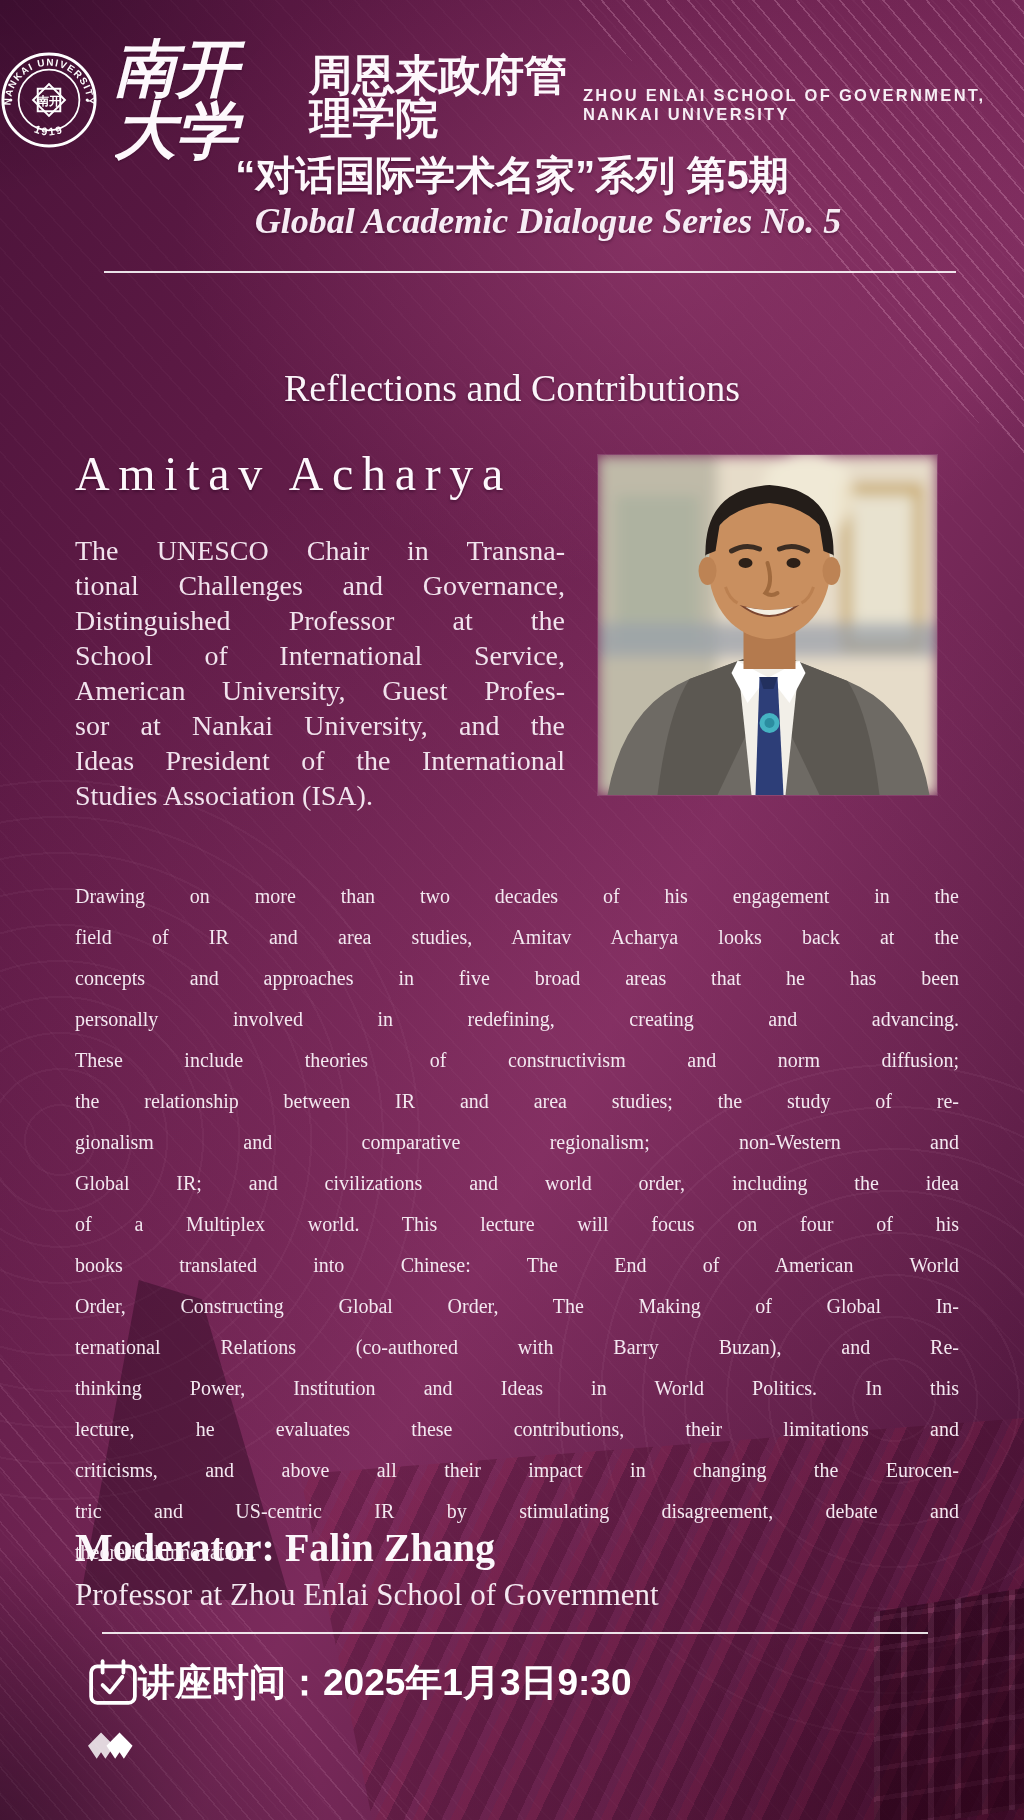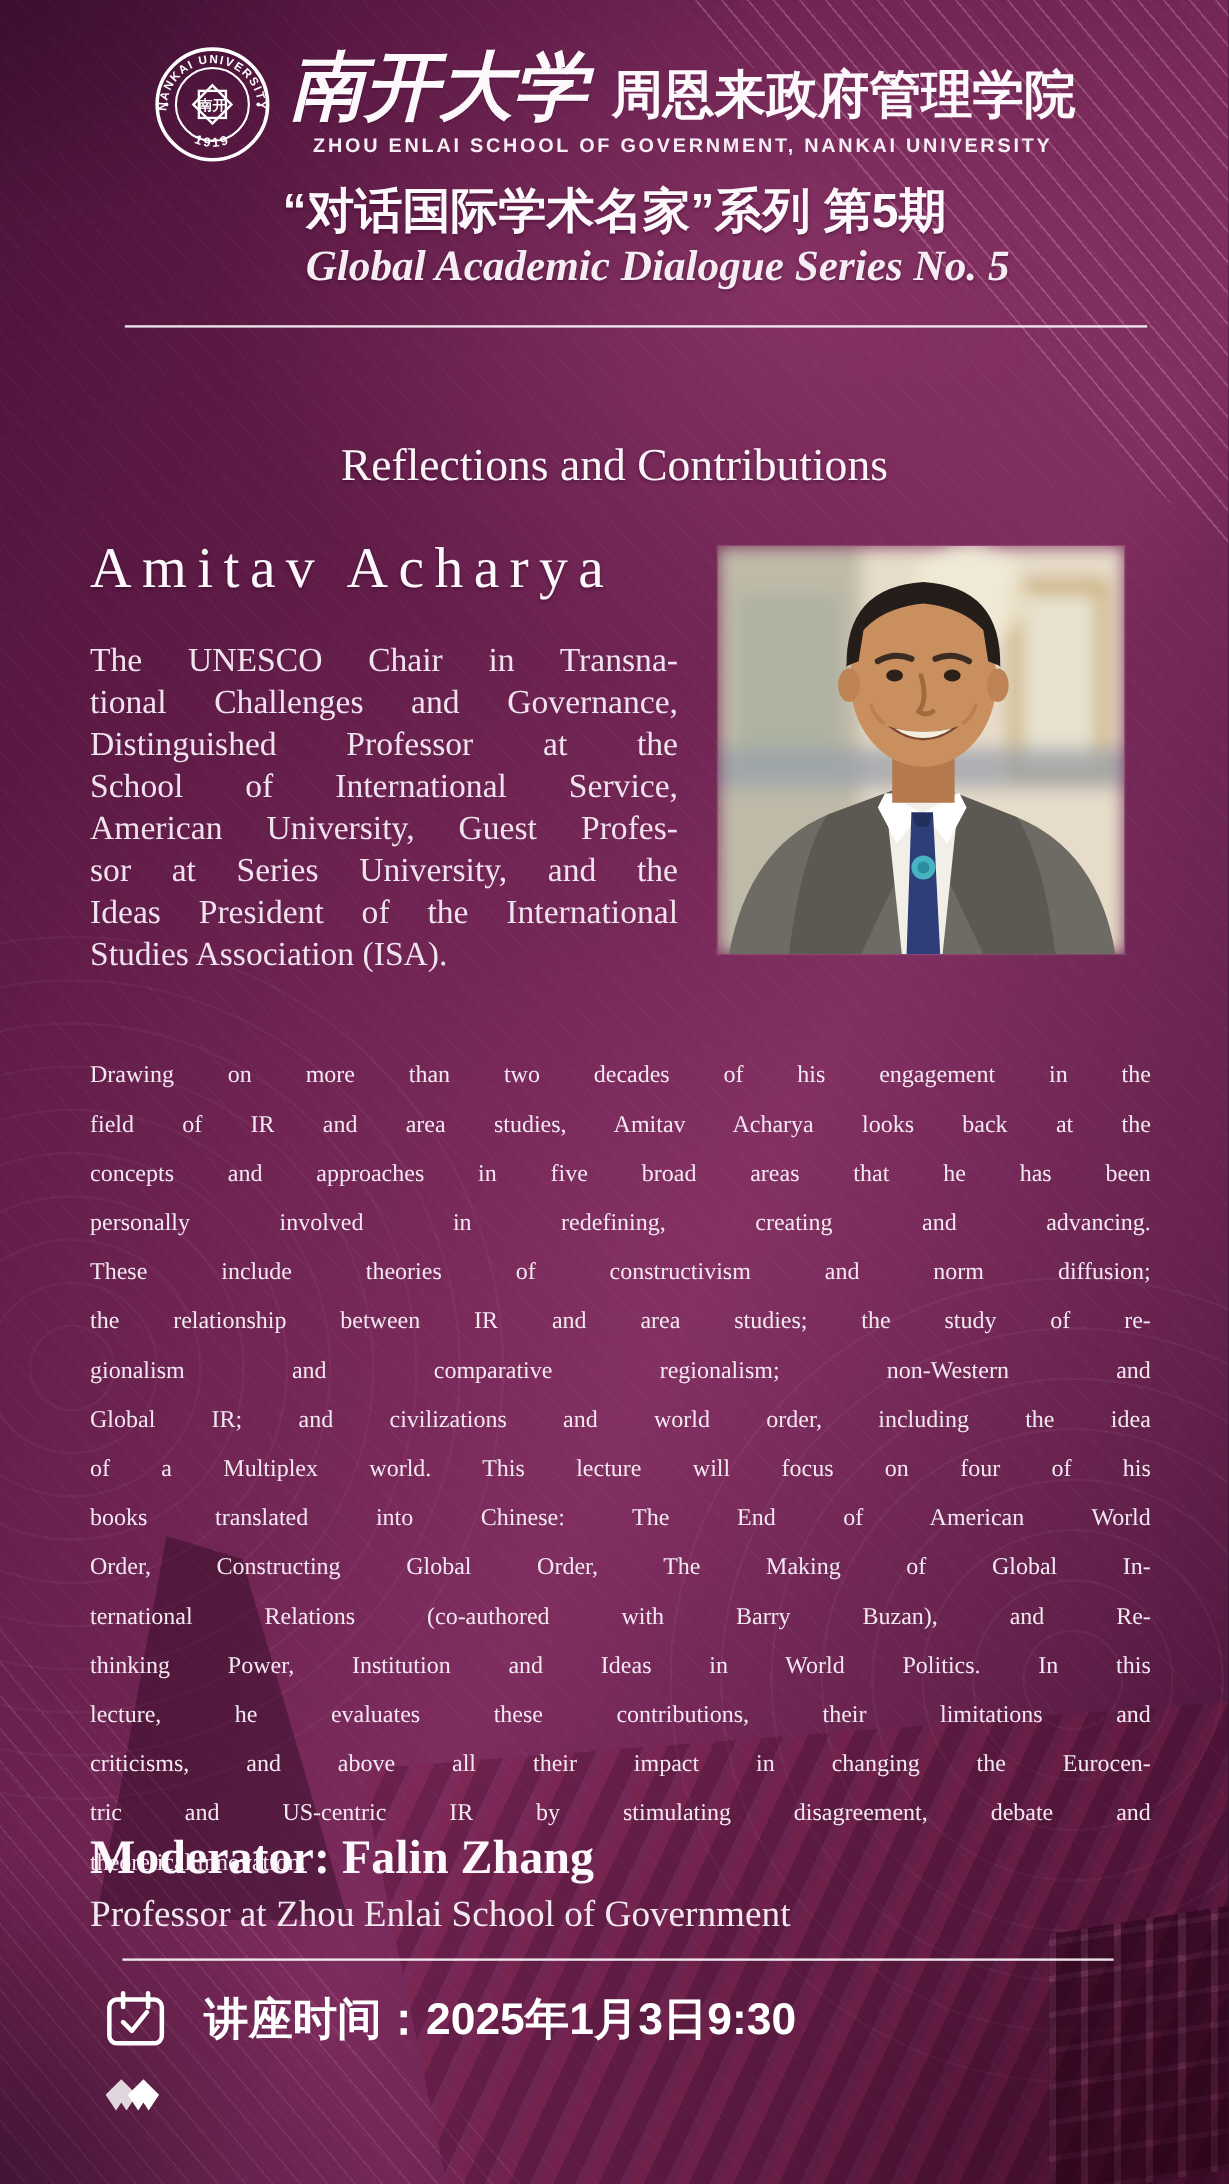--- a/index.html
+++ b/index.html
@@ -36,21 +36,21 @@
   .slats-right{position:absolute;left:300px;top:1418px;width:724px;height:402px;pointer-events:none;opacity:.75;
       background:repeating-linear-gradient(115deg, rgba(133,30,66,0.38) 0 10px, rgba(64,8,34,0.40) 10px 26px, rgba(120,35,72,0.12) 26px 34px);
       clip-path:polygon(0 14%,100% 0,100% 100%,10% 100%);}
   .window-tower{position:absolute;right:0;top:1600px;width:150px;height:220px;pointer-events:none;opacity:.85;transform:skewY(-9deg);
       background:
         repeating-linear-gradient(90deg, rgba(235,195,215,0.10) 0 6px, rgba(38,4,24,0.45) 6px 27px),
         repeating-linear-gradient(0deg, rgba(235,195,215,0.08) 0 5px, rgba(38,4,24,0.35) 5px 30px);}
   
   .header{position:absolute;top:38px;left:0;width:100%;display:flex;justify-content:center;align-items:center;gap:16px;}
   .logo{width:98px;height:98px;flex:0 0 auto;}
-  .head-text{display:flex;flex-direction:column;align-items:center;}
+  .head-text{display:flex;flex-direction:row;align-items:center;}
   .head-row{display:flex;align-items:baseline;gap:20px;}
   .calli{font-family:"Liberation Serif","DejaVu Serif",serif;font-style:italic;font-weight:700;font-size:62px;line-height:1;color:#fdf8fc;text-shadow:0 1px 2px rgba(40,0,30,.4);}
   .school-cn{font-family:"Liberation Sans","DejaVu Sans",sans-serif;font-weight:700;font-size:43px;line-height:1;color:#fdf8fc;}
   .school-en{font-family:"Liberation Sans","DejaVu Sans",sans-serif;font-weight:700;font-size:16.5px;letter-spacing:2.3px;color:#f7eef5;margin-top:9px;}
   
   .series-cn{position:absolute;top:148px;left:0;width:100%;text-align:center;
       font-family:"Liberation Sans","DejaVu Sans",sans-serif;font-weight:700;font-size:40px;color:#fdf8fc;text-shadow:0 2px 3px rgba(40,0,30,.4);}
   .series-en{position:absolute;top:200px;left:0;width:100%;text-align:center;
       font-style:italic;font-weight:700;font-size:36px;color:#f6ecf4;text-shadow:0 2px 3px rgba(40,0,30,.4);padding-left:36px;}
   .divider{position:absolute;height:2px;background:rgba(255,255,255,0.88);}
@@ -65,21 +65,21 @@
   .jlines > div{text-align:justify;text-align-last:justify;}
   .jlines > div:last-child{text-align-last:left;}
   .photo{position:absolute;left:598px;top:455px;width:339px;height:340px;overflow:hidden;box-shadow:0 0 0 1px rgba(255,255,255,0.12);}
   .photo svg{display:block;width:100%;height:100%;}
   
   .abstract{position:absolute;left:75px;top:836px;width:884px;font-size:20px;line-height:41px;color:#f3e8f0;margin-top:40px;}
   
   .moderator-name{position:absolute;left:75px;top:1524px;font-size:40px;font-weight:700;color:#fcf7fb;}
   .moderator-title{position:absolute;left:75px;top:1577px;font-size:31px;color:#f3e8f0;}
   
-  .frow{position:absolute;left:88px;display:flex;align-items:center;gap:32px;
+  .frow{position:absolute;left:88px;display:flex;align-items:center;
       font-family:"Liberation Sans","DejaVu Sans",sans-serif;font-weight:700;font-size:37px;color:#ffffff;}
   .frow-time{top:1658px;} .frow-loc{top:1730px;}
   .ficon{flex:0 0 auto;display:flex;align-items:center;}
 </style>
 </head>
 <body>
 
 <div class="poster">
 
   <div class="hairlines"></div>
@@ -128,21 +128,21 @@
 
   <div class="lecture-title lt2">Reflections and Contributions</div>
 
   <div class="speaker-name">Amitav Acharya</div>
   <div class="bio jlines">
       <div>The UNESCO Chair in Transna-</div>
       <div>tional Challenges and Governance,</div>
       <div>Distinguished Professor at the</div>
       <div>School of International Service,</div>
       <div>American University, Guest Profes-</div>
-      <div>sor at Series University, and the</div>
+      <div>sor at Nankai University, and the</div>
       <div>Ideas President of the International</div>
       <div>Studies Association (ISA).</div>
     </div>
 
   <div class="photo" aria-label="Portrait of Amitav Acharya in gray suit, white shirt and blue tie">
     <svg viewBox="0 0 340 340" preserveAspectRatio="xMidYMid slice">
       <defs>
           <filter id="bgblur" x="-20%" y="-20%" width="140%" height="140%">
             <feGaussianBlur stdDeviation="7"></feGaussianBlur>
           </filter>

